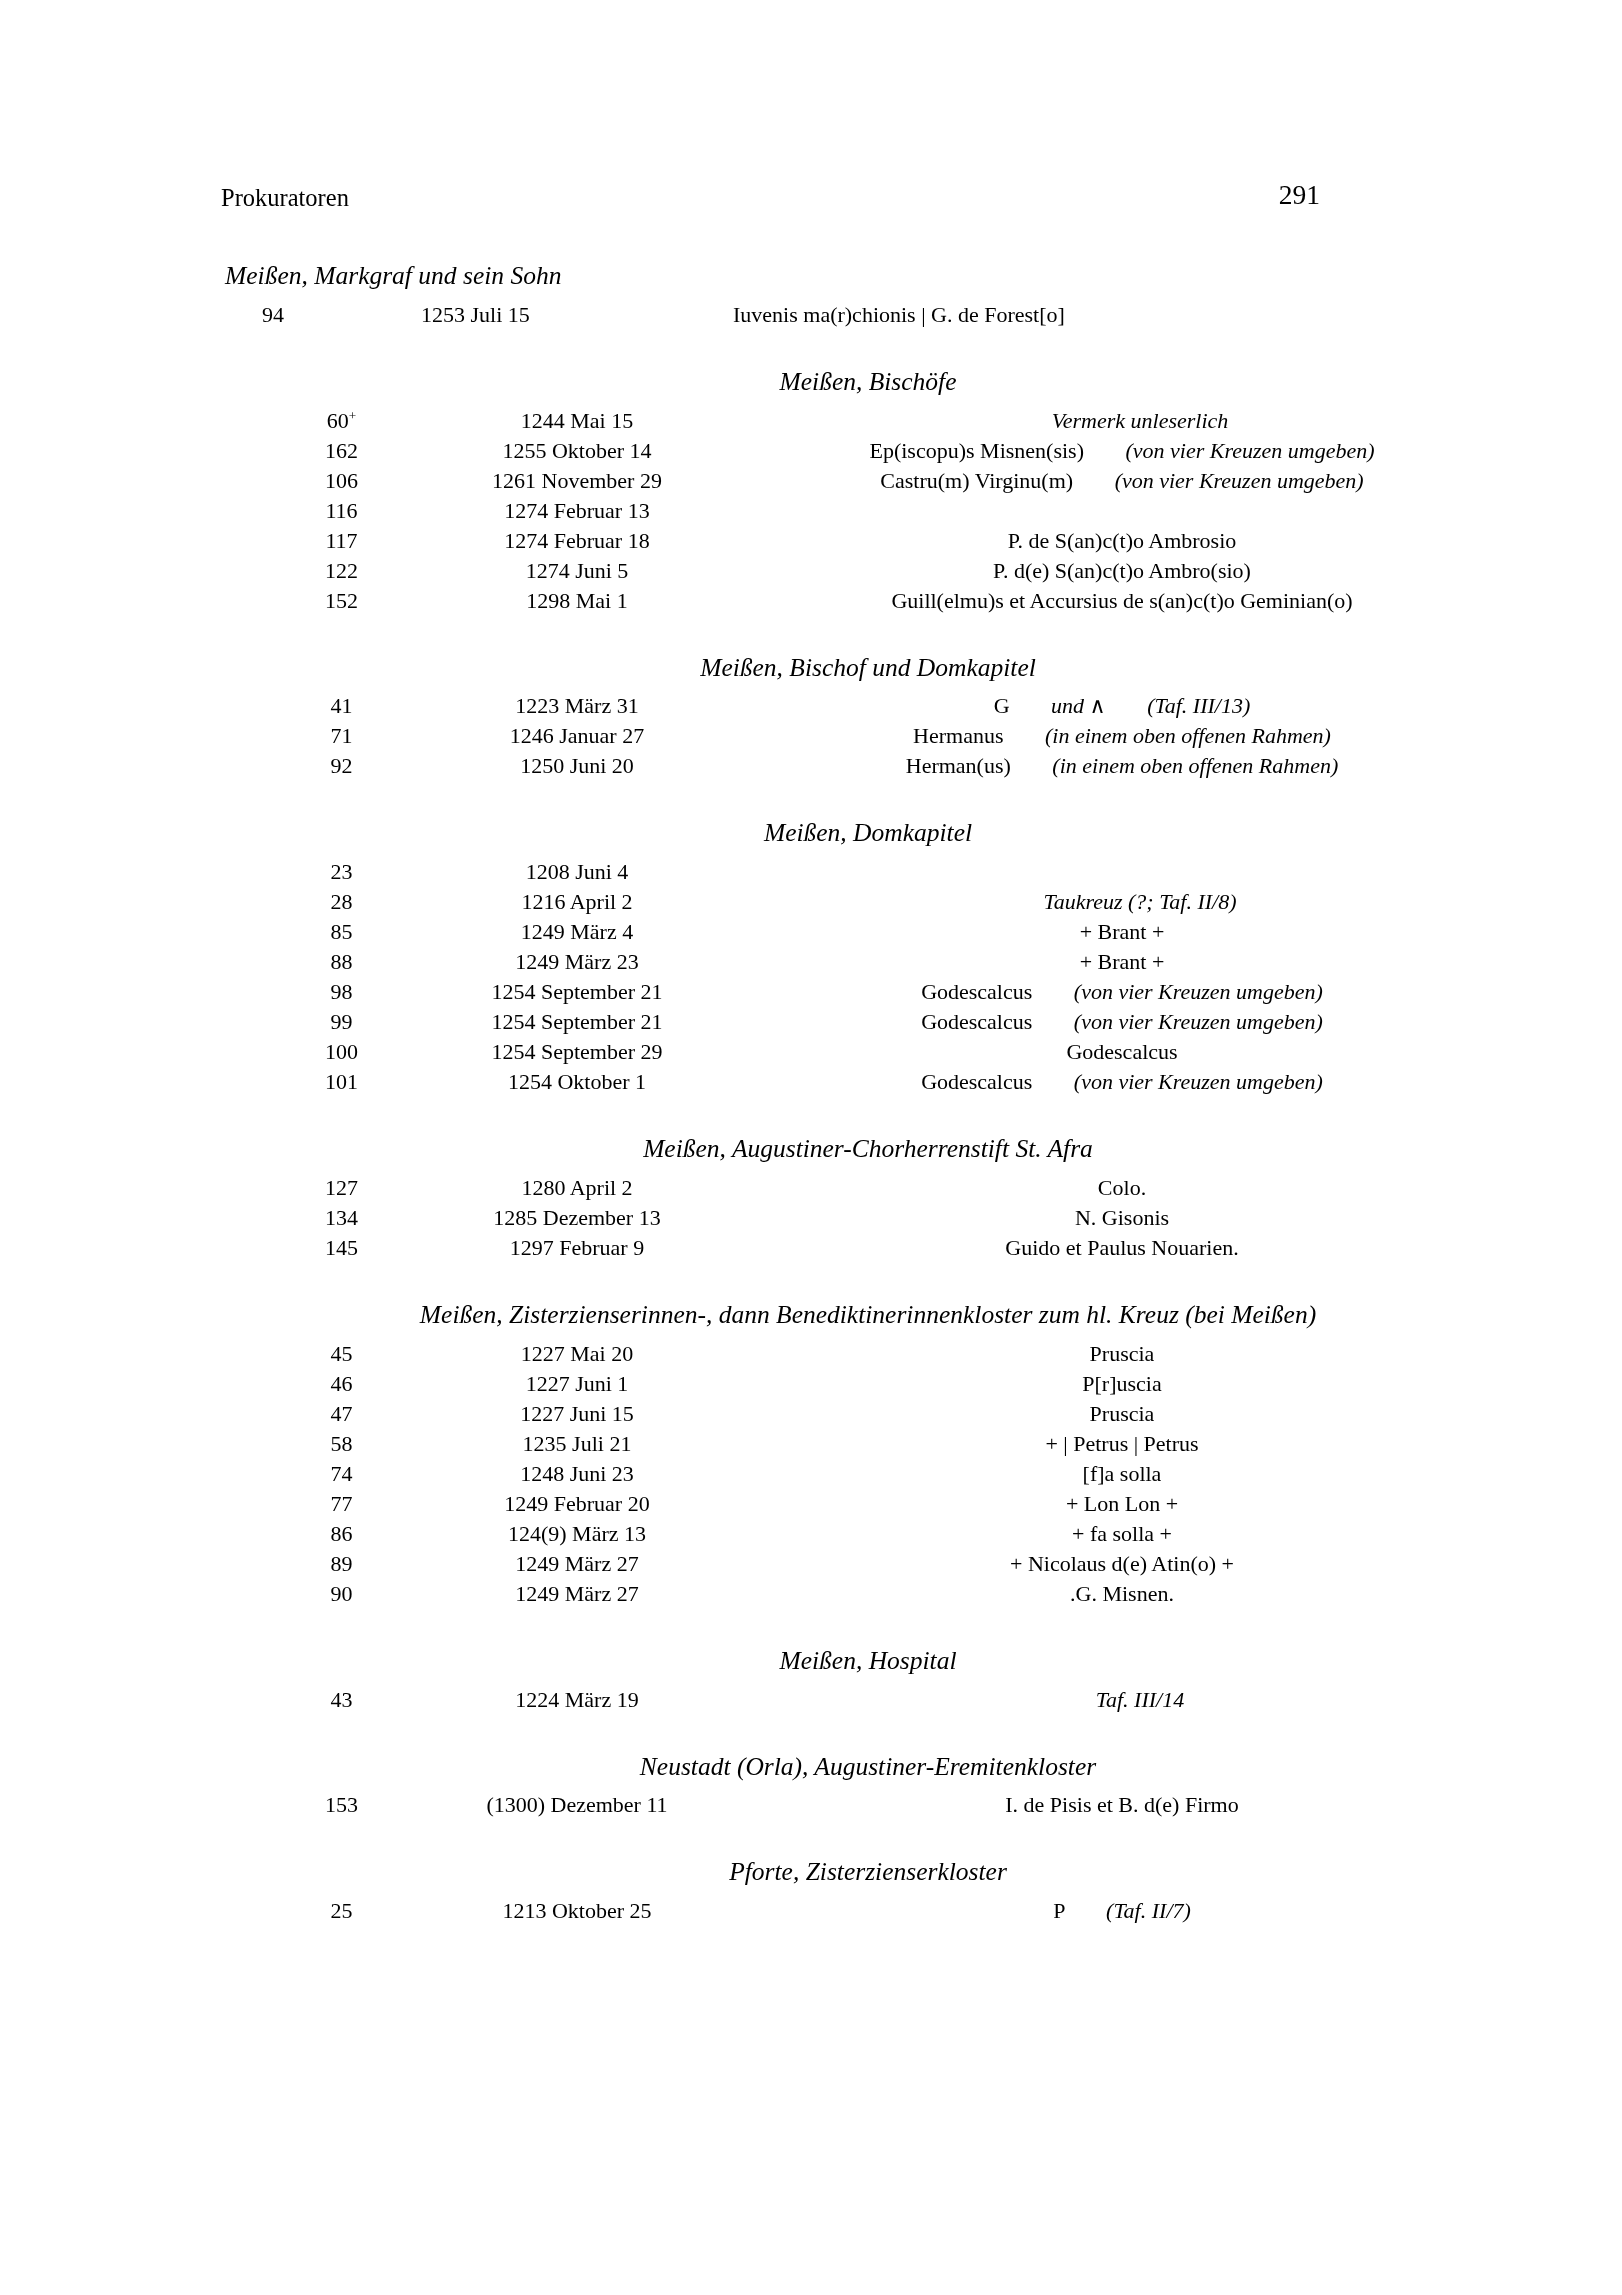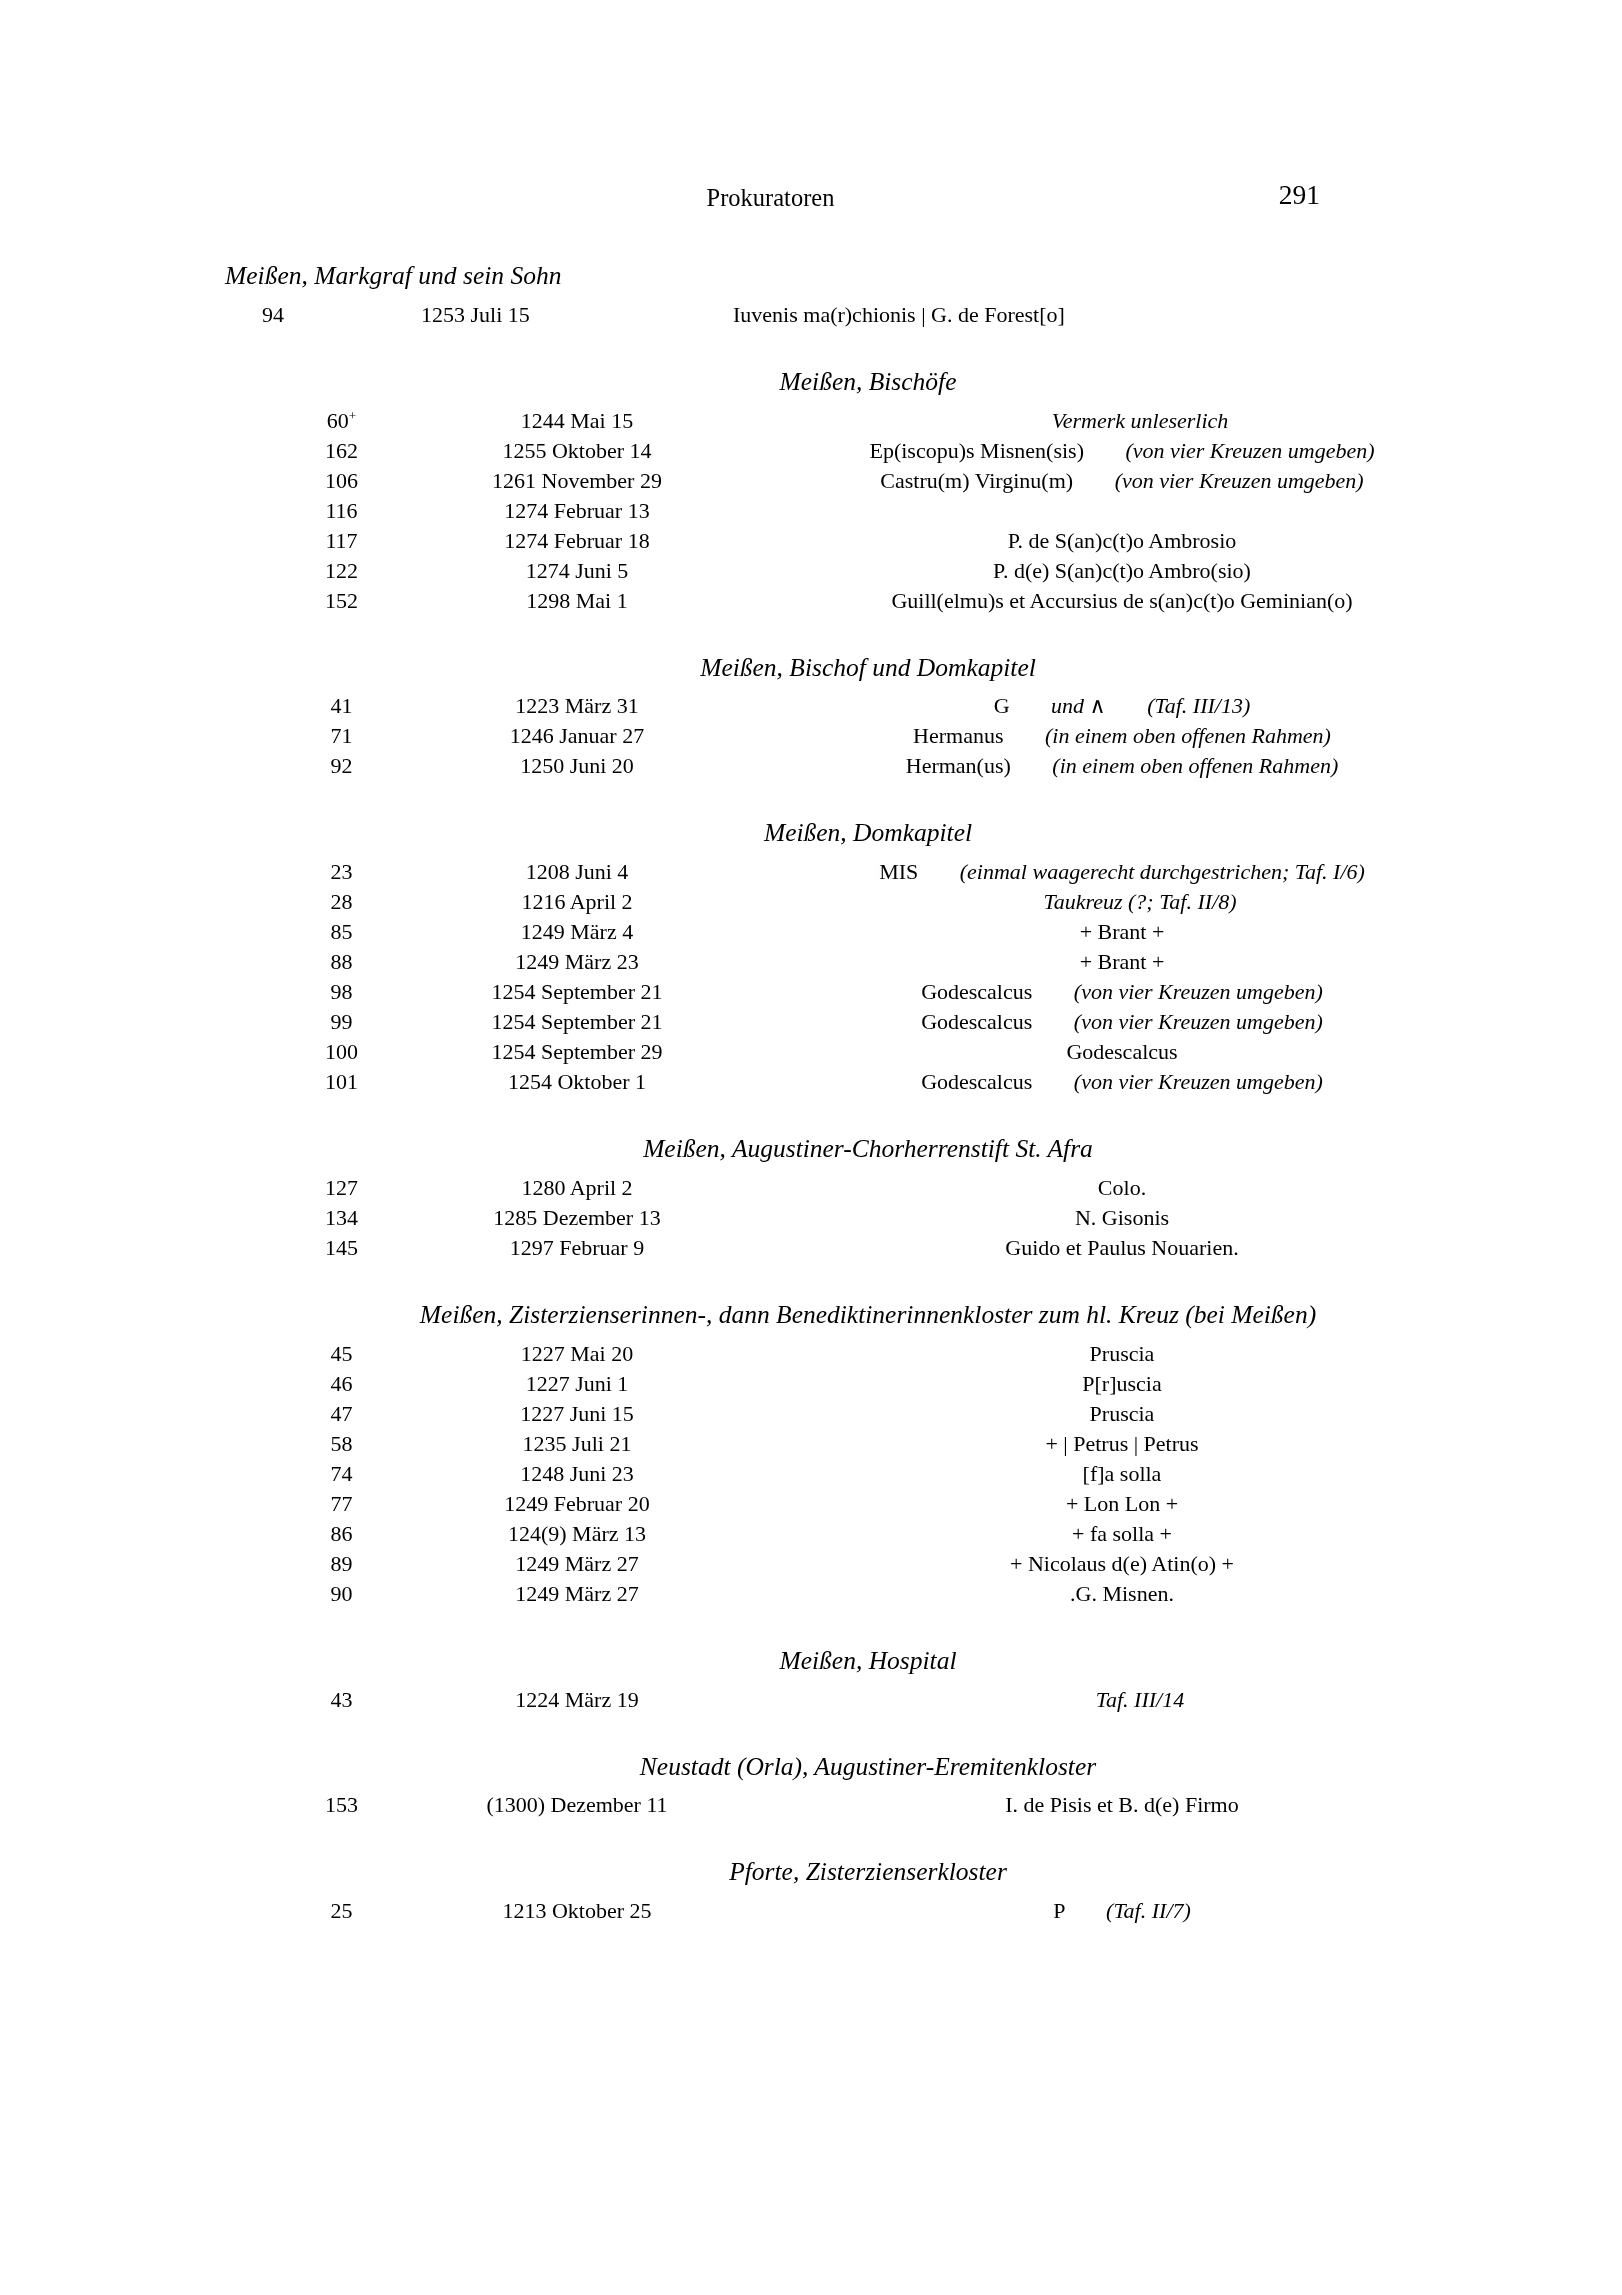--- a/index.html
+++ b/index.html
@@ -14,21 +14,20 @@
     background: #ffffff;
     color: #000000;
     font-family: "Liberation Serif", "DejaVu Serif", serif;
     overflow: hidden;
   }
   .page-header-title {
     position: absolute;
     top: 183px;
     left: 221px;
     width: 1099px;
-    text-align: center;
     font-size: 24.5px;
     line-height: 30px;
     white-space: nowrap;
   }
   .page-number {
     position: absolute;
     top: 180px;
     left: 1197px;
     width: 123px;
     text-align: right;
@@ -135,21 +134,20 @@
           <div class="num"><span>92</span></div>
           <div class="date">1250 Juni 20</div>
           <div class="desc"><span>Herman(us) </span><span class="it">(in einem oben offenen Rahmen)</span></div>
         </div>
       </section>
       <section class="section">
         <div class="section-title">Meißen, Domkapitel</div>
         <div class="row">
           <div class="num"><span>23</span></div>
           <div class="date">1208 Juni 4</div>
-          <div class="desc"><span>MIS </span><span class="it">(einmal waagerecht durchgestrichen; Taf. I/6)</span></div>
         </div>
         <div class="row">
           <div class="num"><span>28</span></div>
           <div class="date">1216 April 2</div>
           <div class="desc"><span class="it">Taukreuz (?; Taf. II/8)</span></div>
         </div>
         <div class="row">
           <div class="num"><span>85</span></div>
           <div class="date">1249 März 4</div>
           <div class="desc"><span>+ Brant +</span></div>

